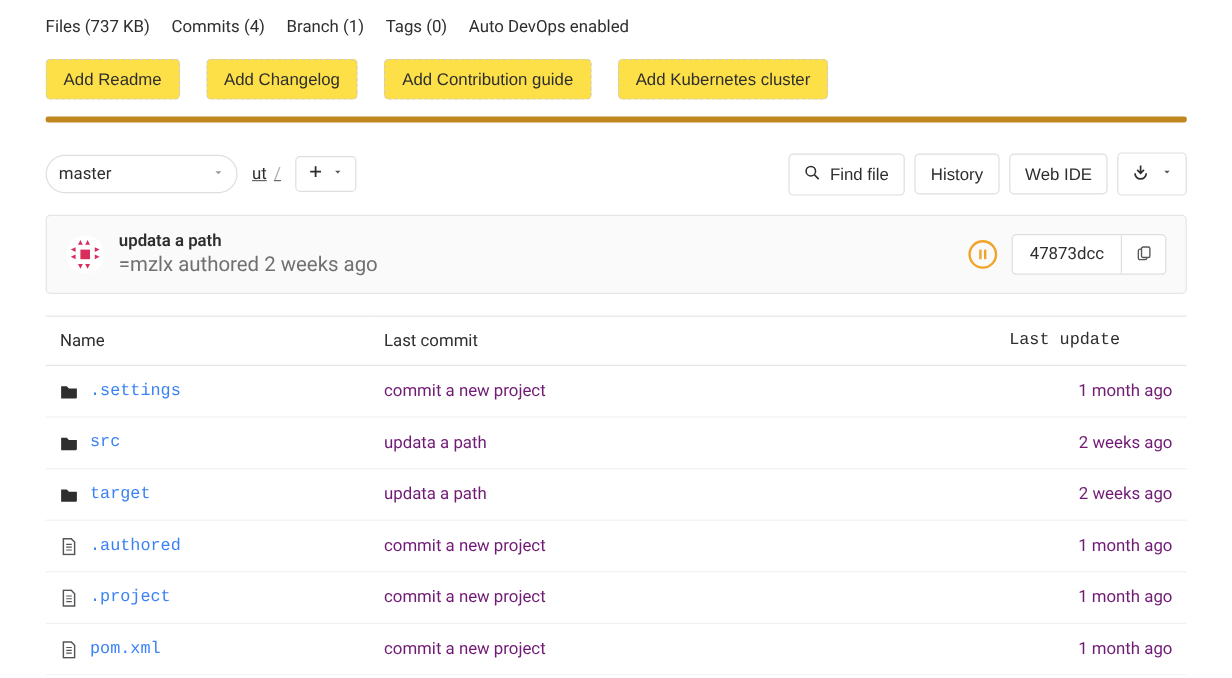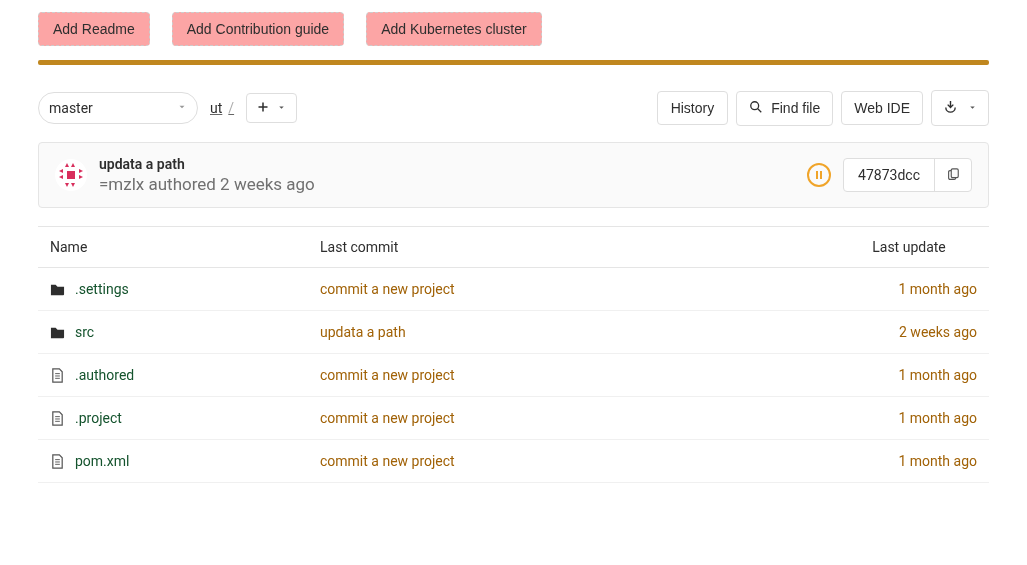--- a/index.html
+++ b/index.html
@@ -24,21 +24,21 @@
       cursor: pointer;
     }
     .action-buttons {
       display: flex;
       gap: 22px;
       padding: 12px 0 14px 0;
     }
     .action-btn {
       border: 1px dashed #ccc;
       border-radius: 4px;
-      background: #fca5a5;
+      background: #fde047;
       padding: 8px 14px;
       font-size: 14px;
       color: #2e2e2e;
       cursor: pointer;
     }
     .orange-loading {
       height: 5px;
       background: #c0871f;
       border-radius: 2px;
       margin-bottom: 25px;
@@ -190,29 +190,30 @@
       border-top: 1px solid #e5e5e5;
     }
     .file-table th {
       text-align: left;
       font-weight: 400;
       color: #2e2e2e;
       padding: 12px 12px;
       border-bottom: 1px solid #e5e5e5;
       font-size:14px;
     }
-    .file-table th:last-child { text-align: center; }
+    .file-table th:last-child { text-align: left; font-family: Liberation Mono, monospace; }
     .file-table td {
       padding: 13px 12px;
       border-bottom: 1px solid #f0f0f0;
-      color: #a16207;
+      color: #701a75;
       font-size: 14px;
     }
     .file-table td:first-child {
-      color: #14532d;
+      color: #3b82f6;
+      font-family: Liberation Mono, monospace;
     }
     .file-table td:last-child {
       text-align: right;
     }
     .file-name {
       display: flex;
       align-items: center;
       gap: 10px;
       cursor: pointer;
     }
@@ -224,23 +225,31 @@
       justify-content:center;
     }
     .commit-link {
       cursor: pointer;
     }
   </style>
 </head>
 <body>
 
 <div class="main-container">
+  <div class="meta-links">
+    <span class="meta-link">Files (737 KB)</span>
+    <span class="meta-link">Commits (4)</span>
+    <span class="meta-link">Branch (1)</span>
+    <span class="meta-link">Tags (0)</span>
+    <span class="meta-link">Auto DevOps enabled</span>
+  </div>
 
   <div class="action-buttons">
     <button class="action-btn">Add Readme</button>
+    <button class="action-btn">Add Changelog</button>
     <button class="action-btn">Add Contribution guide</button>
     <button class="action-btn">Add Kubernetes cluster</button>
   </div>
 
   <div class="orange-loading"></div>
 
   <div class="toolbar">
     <div class="branch-select">
       <span>master</span>
       <span class="chev">
@@ -261,30 +270,30 @@
       </span>
       <span class="chev">
         <svg width="9" height="9" viewBox="0 0 16 16">
             <path fill="#555" d="M4 6l4 4 4-4z"></path>
           </svg>
       </span>
     </div>
 
     <div class="toolbar-spacer"></div>
 
-    <button class="right-btn history-btn">History</button>
     <button class="right-btn">
       <span>
         <svg width="14" height="14" viewBox="0 0 16 16">
             <circle cx="6.5" cy="6.5" r="4.5" fill="none" stroke="#2e2e2e" stroke-width="1.5"></circle>
             <line x1="10" y1="10" x2="14" y2="14" stroke="#2e2e2e" stroke-width="1.5"></line>
           </svg>
       </span>
       <span>Find file</span>
     </button>
+    <button class="right-btn history-btn">History</button>
     <button class="right-btn">Web IDE</button>
     <button class="right-btn download-btn">
       <span>
         <svg width="15" height="15" viewBox="0 0 16 16">
             <path fill="none" stroke="#2e2e2e" stroke-width="1.5" d="M8 2v7M5 6l3 3 3-3"></path>
             <path fill="none" stroke="#2e2e2e" stroke-width="1.5" d="M3 9 A5 5 0 0 0 13 9"></path>
           </svg>
       </span>
       <span class="chev">
         <svg width="9" height="9" viewBox="0 0 16 16">
@@ -363,20 +372,34 @@
               </span>
               <span>src</span>
             </div>
           </td>
           <td><span class="commit-link">updata a path</span></td>
           <td><span>2 weeks ago</span></td>
         </tr>
         <tr>
           <td>
             <div class="file-name">
+              <span class="icon-folder">
+                <svg width="15" height="15" viewBox="0 0 16 16">
+                  <path fill="#2e2e2e" d="M1 3h5l2 2h7v8a1 1 0 0 1-1 1H1z"></path>
+                </svg>
+              </span>
+              <span>target</span>
+            </div>
+          </td>
+          <td><span class="commit-link">updata a path</span></td>
+          <td><span>2 weeks ago</span></td>
+        </tr>
+        <tr>
+          <td>
+            <div class="file-name">
               <span class="icon-file">
                 <svg width="15" height="15" viewBox="0 0 16 16">
                   <path fill="none" stroke="#555" stroke-width="1.3" d="M3 1h7l3 3v11H3z"></path>
                   <line x1="5.5" y1="6" x2="10.5" y2="6" stroke="#555" stroke-width="1"></line>
                   <line x1="5.5" y1="8.5" x2="10.5" y2="8.5" stroke="#555" stroke-width="1"></line>
                   <line x1="5.5" y1="11" x2="10.5" y2="11" stroke="#555" stroke-width="1"></line>
                 </svg>
               </span>
               <span>.authored</span>
             </div>

